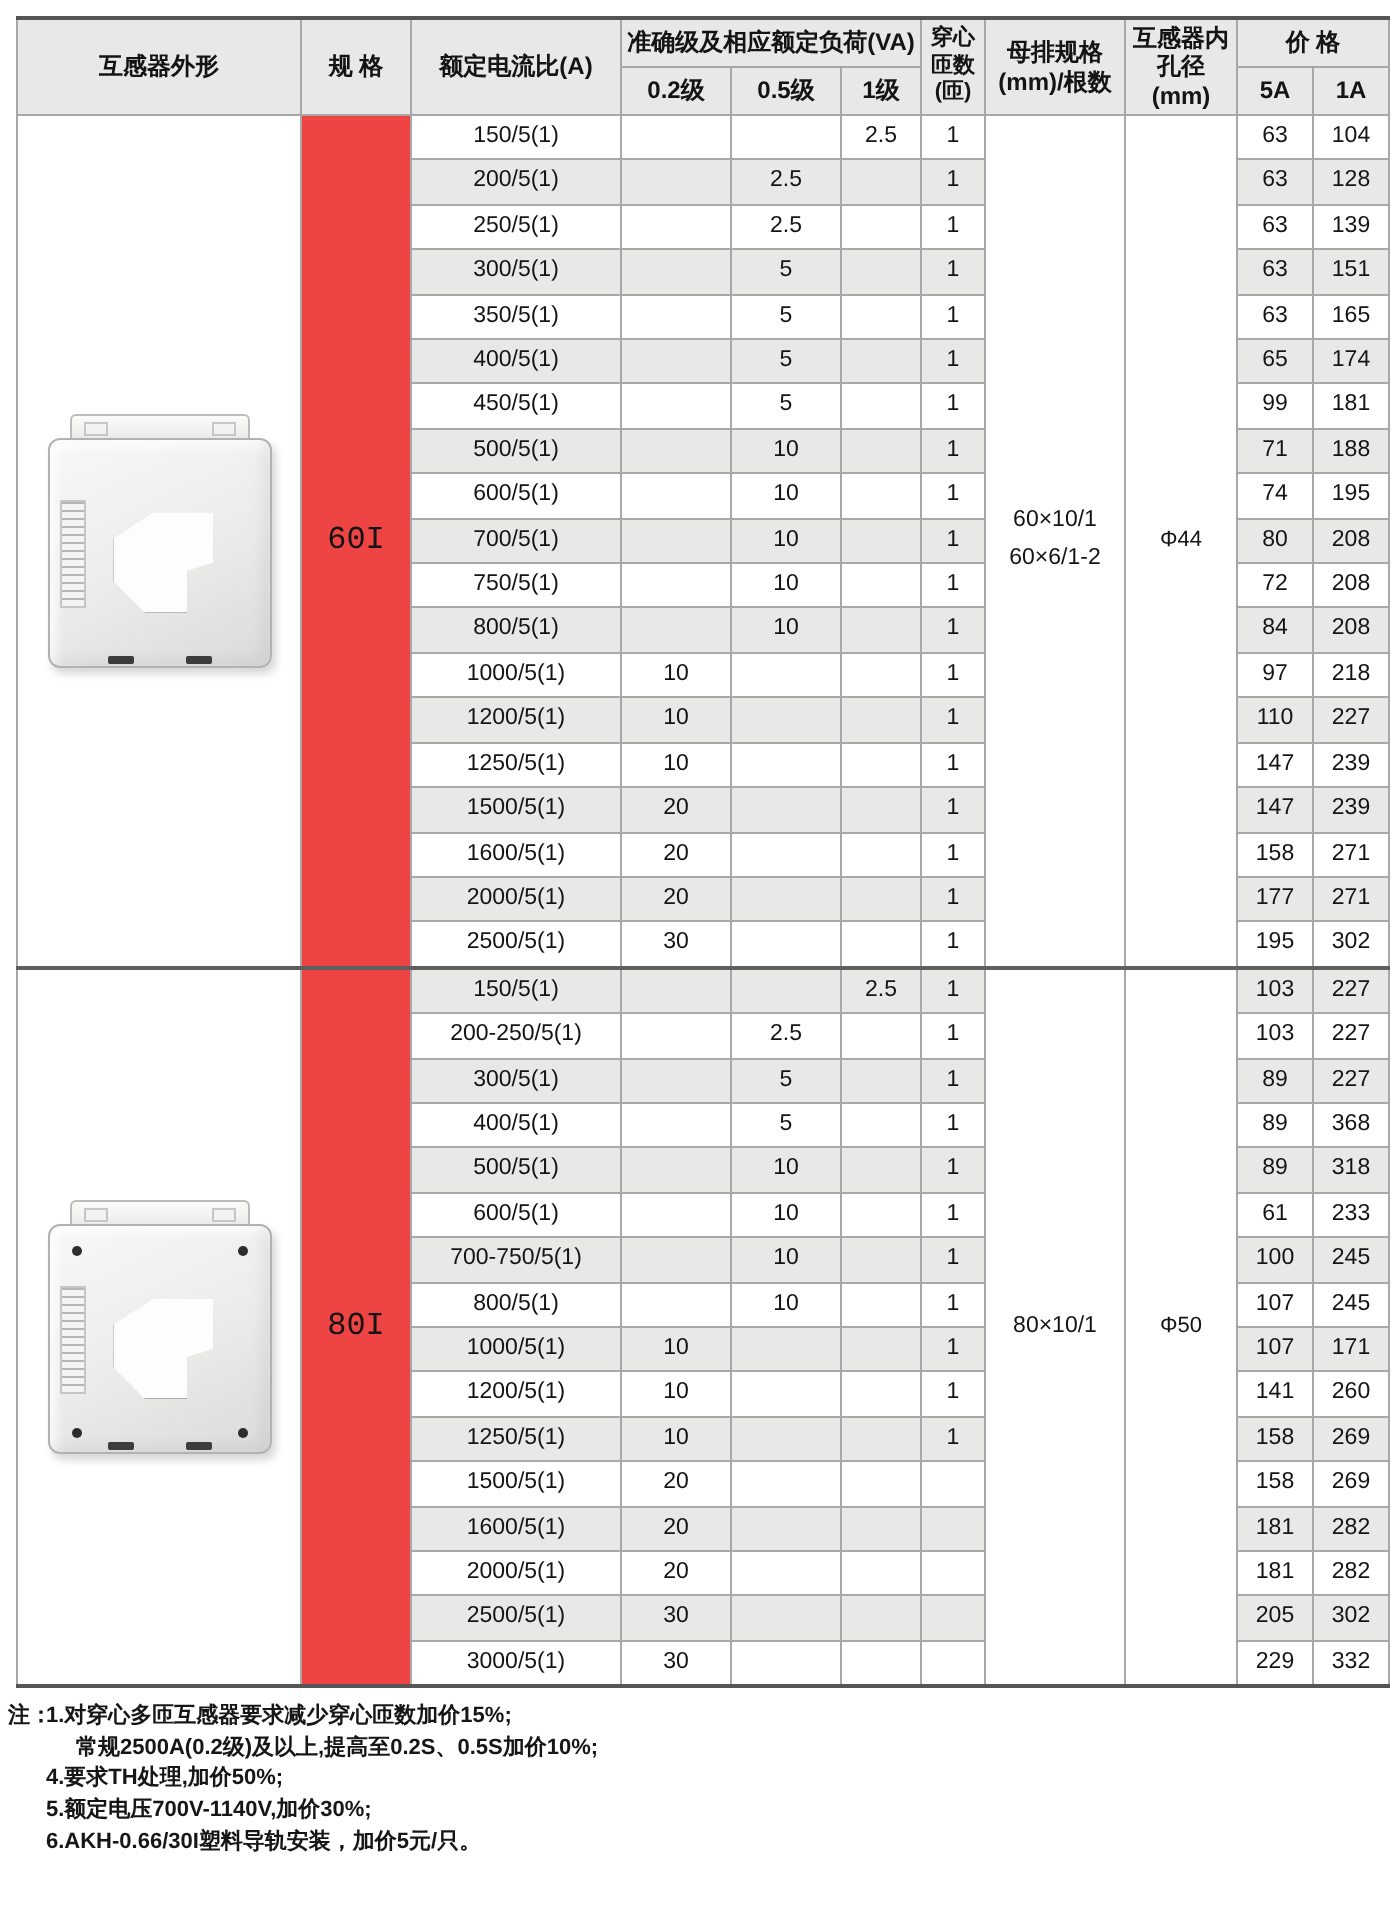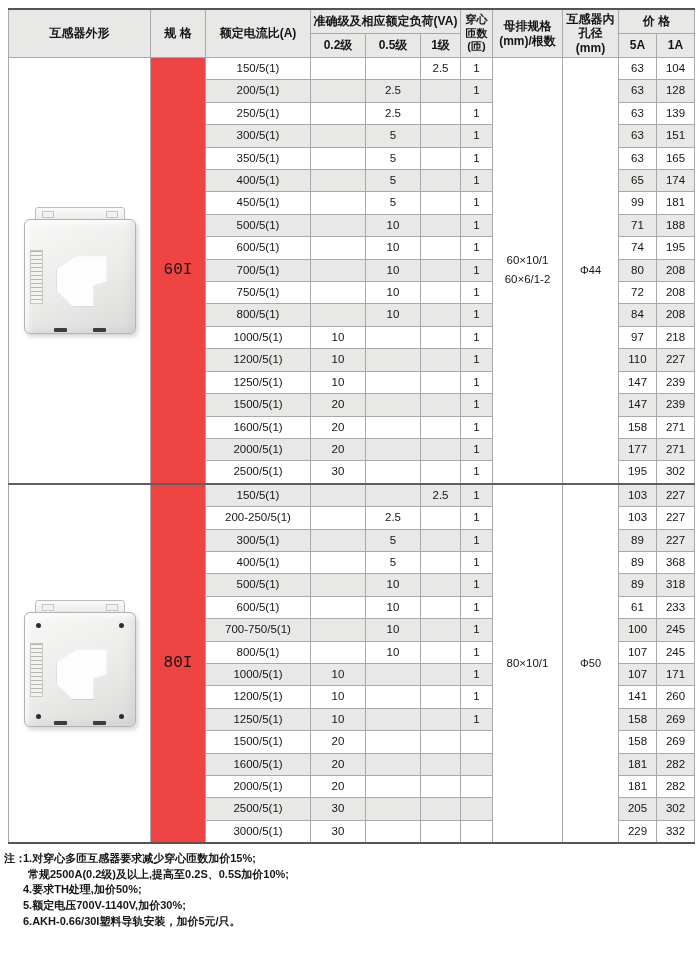--- a/index.html
+++ b/index.html
@@ -69,21 +69,21 @@
   .ct .screw.s1 { left:14px; top:26px; } .ct .screw.s2 { right:14px; top:26px; }
   .ct .screw.s3 { left:14px; bottom:10px; } .ct .screw.s4 { right:14px; bottom:10px; }
 
   
   .notes {
     position:relative; margin:7px 0 0 2px; padding-left:21px;
     font-size:11px; font-weight:bold; line-height:15.6px; color:#161616;
   }
   .notes-label { position:absolute; left:2px; top:0; }
   .note-line { white-space:nowrap; }
-  .note-line.indent1 { margin-left:5px; }
+  .note-line.indent1 { margin-left:15px; }
 </style>
 </head>
 <body>
 
 <div class="page">
 
   <table class="spec-table">
     <colgroup>
       <col style="width:142px">
         <col style="width:55px">

